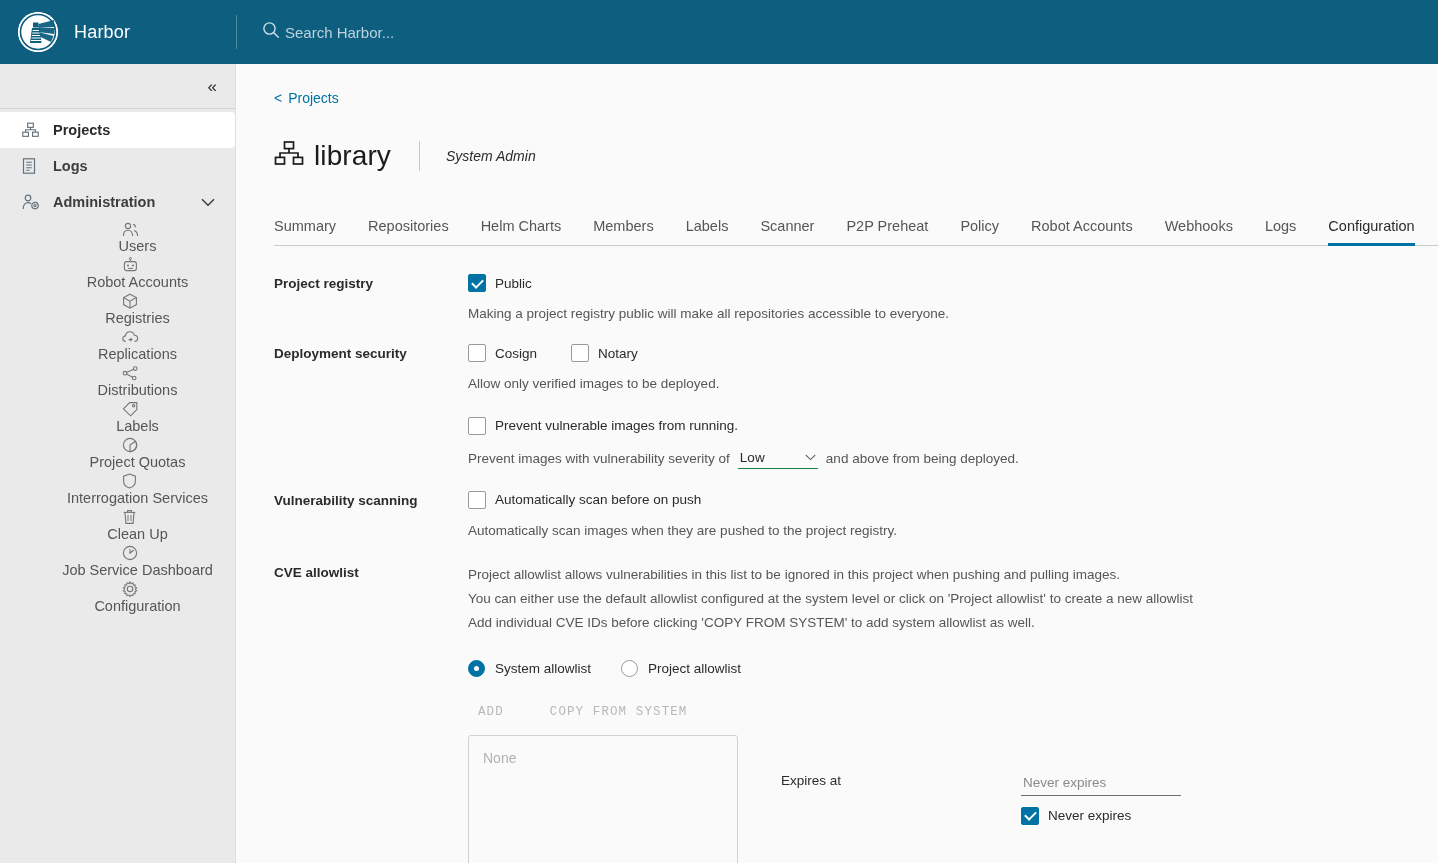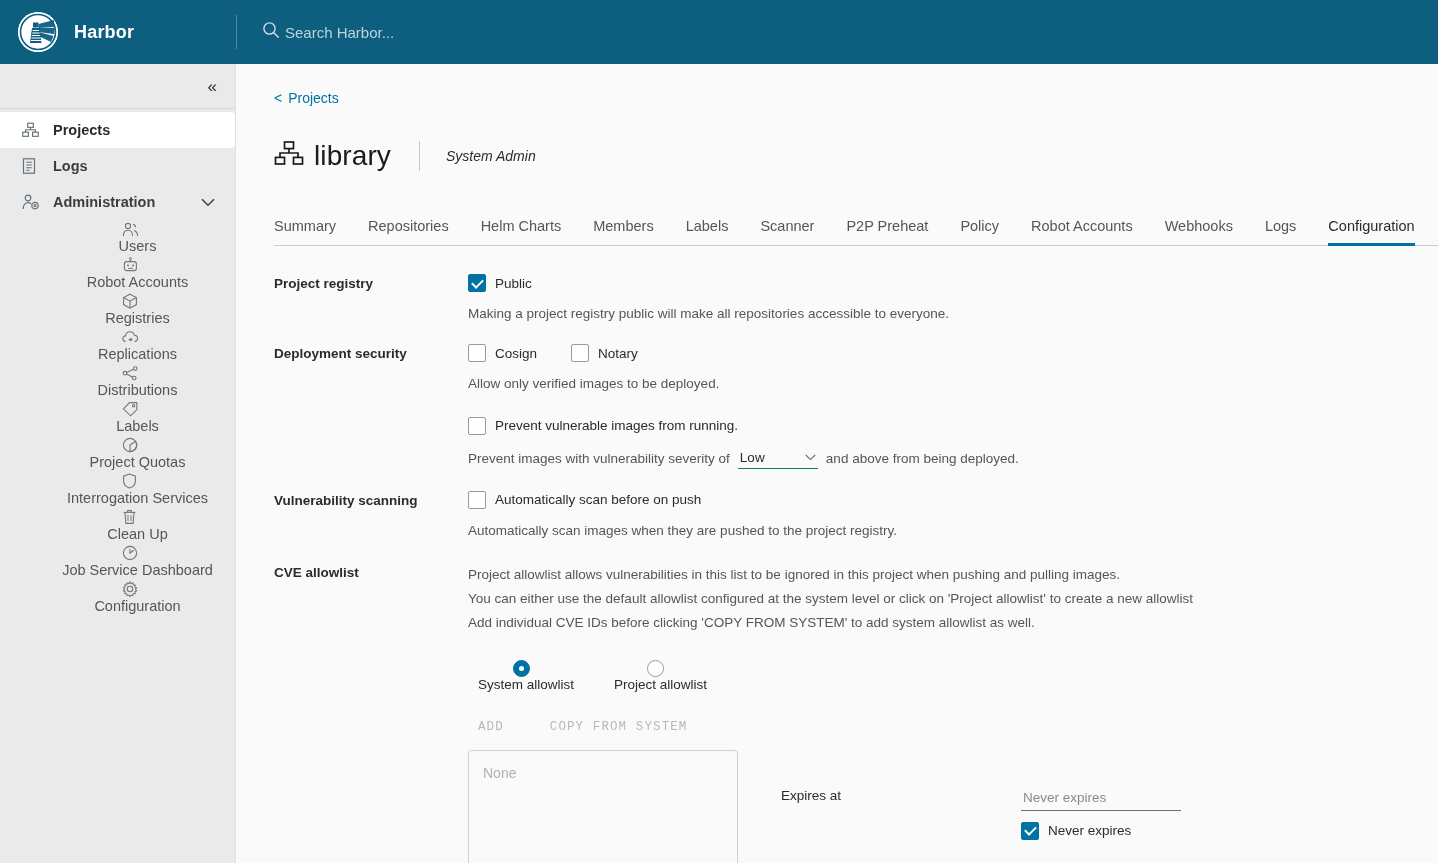--- a/index.html
+++ b/index.html
@@ -35,21 +35,21 @@
     position: relative;
     overflow: hidden;
     flex: none;
   }
   .logo-circle svg { display: block; }
   .brand-name {
     font-size: 18px;
     margin-left: 16px;
     letter-spacing: 0.2px;
     color: #ffffff;
-    font-weight: 700;
+    font-weight: 400;
   }
   .hdr-divider {
     width: 1px;
     height: 34px;
     background: rgba(255,255,255,0.28);
   }
   .search-wrap {
     display: flex;
     align-items: center;
     margin-left: 24px;
@@ -314,21 +314,21 @@
   .cve-helper-block div {
     font-size: 13.5px;
     color: #565656;
     line-height: 1.8;
   }
   .radio-row {
     display: flex;
     align-items: center;
     margin-top: 24px;
   }
-  .radio-item { display: flex; align-items: center; flex-direction: column; }
+  .radio-item { display: flex; align-items: center; }
   .radio-item .cbx-label { margin-left: 10px; }
 
   .btn-row {
     display: flex;
     align-items: center;
     margin-top: 22px;
   }
   .flat-btn {
     font-size: 12.5px;
     letter-spacing: 1.1px;

